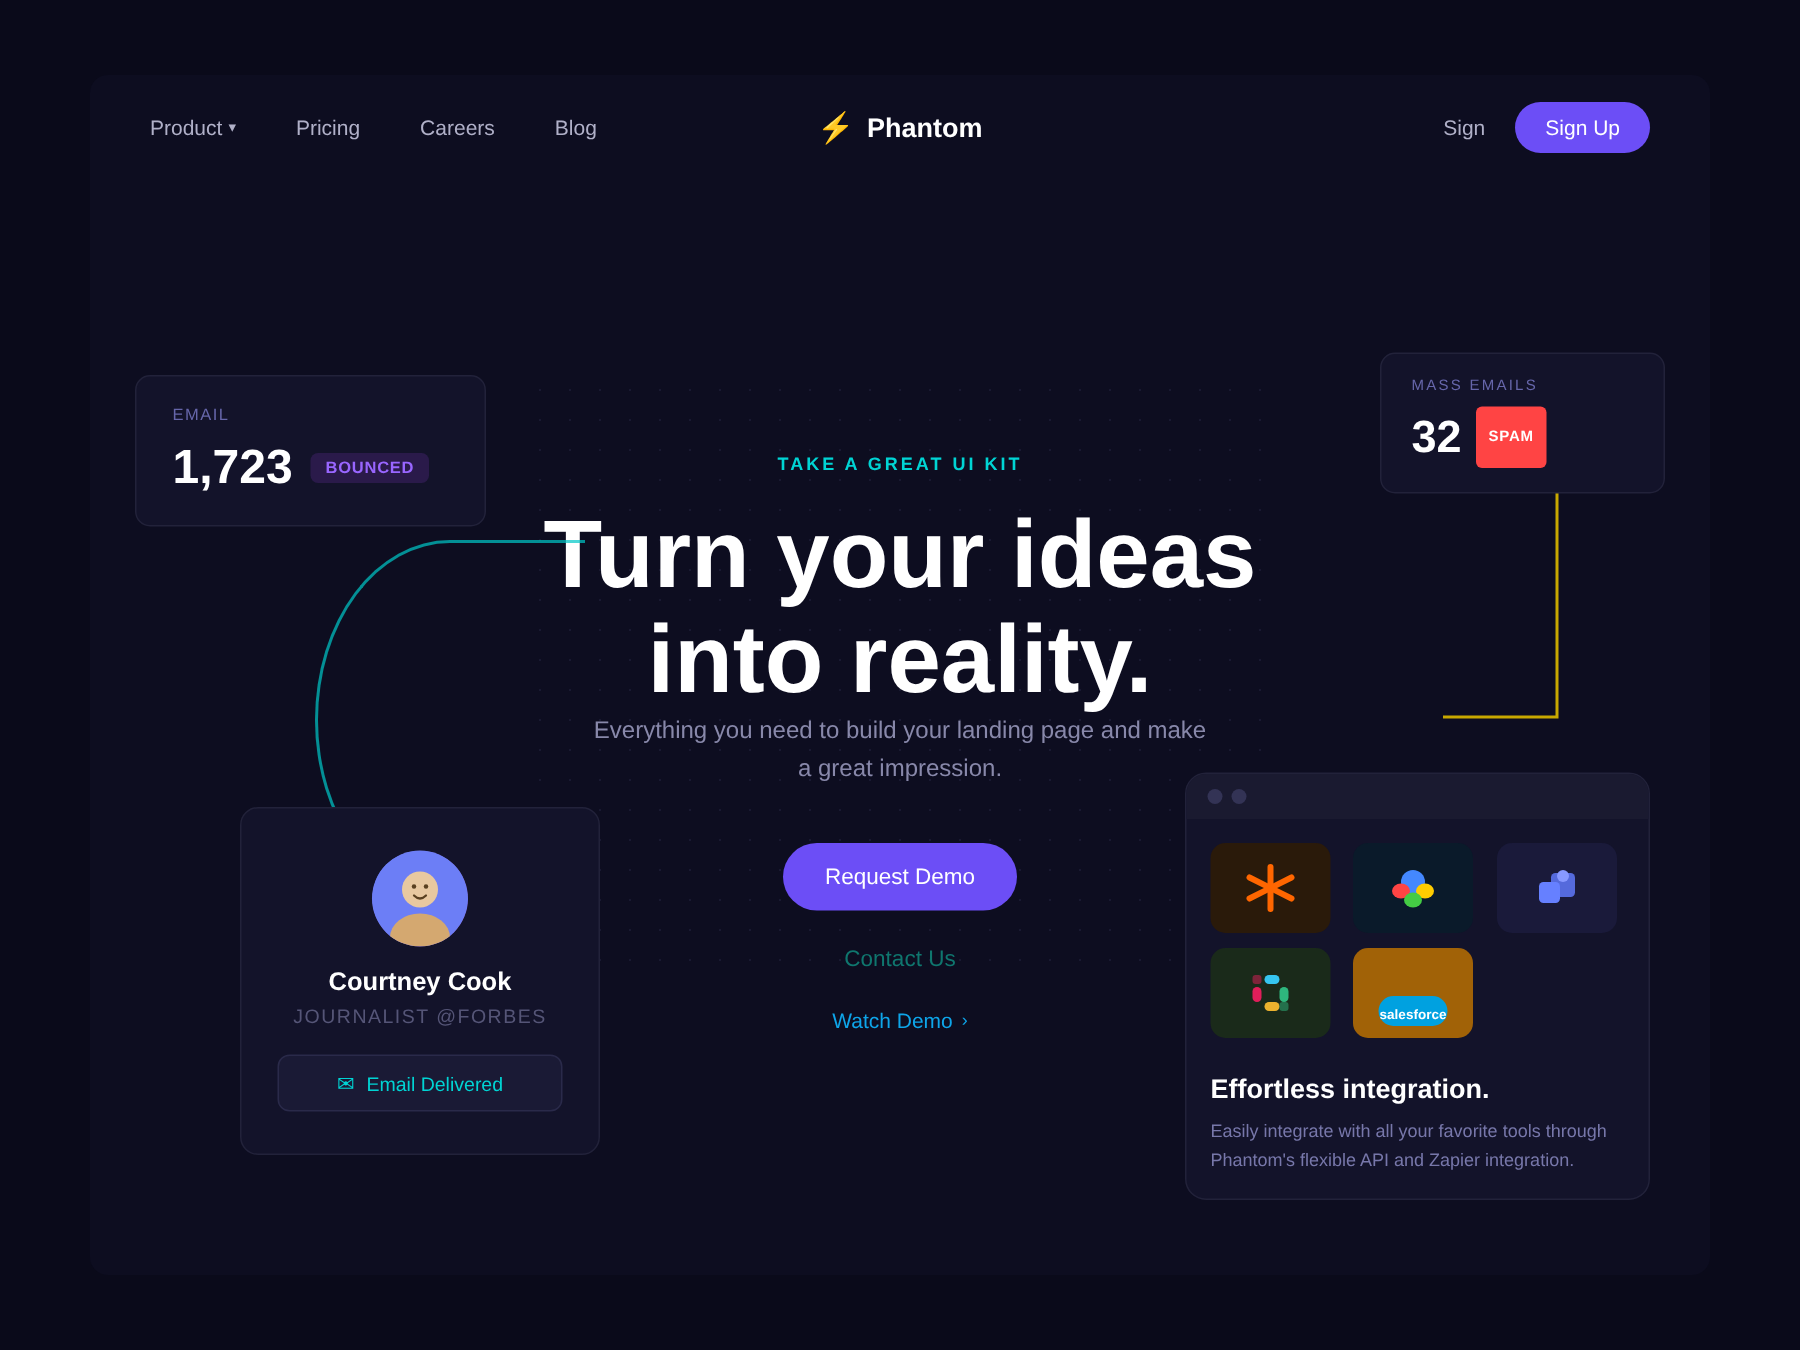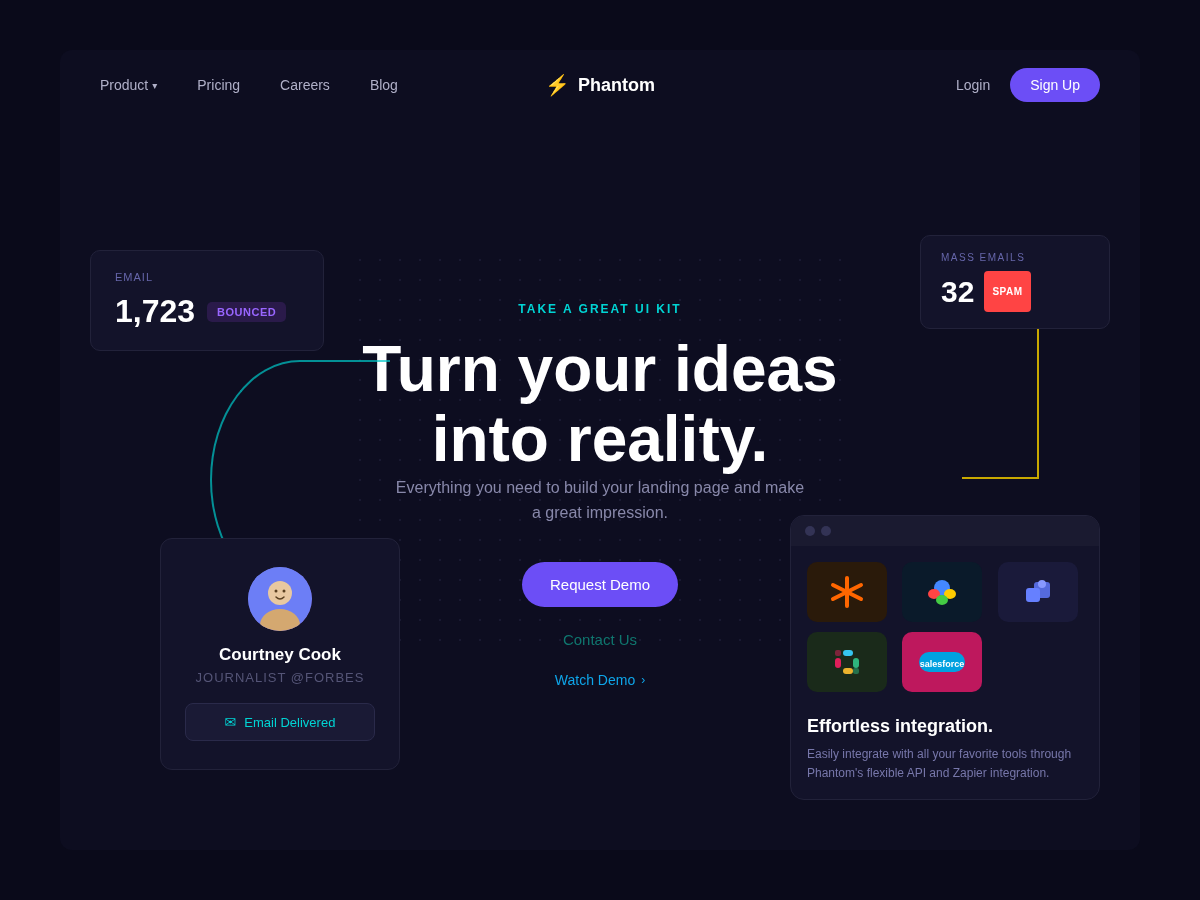--- a/index.html
+++ b/index.html
@@ -418,21 +418,21 @@
       display: flex;
       align-items: center;
       justify-content: center;
       font-size: 26px;
     }
 
     .icon-orange { background: #2a1a0a; }
     .icon-blue { background: #0a1a2a; }
     .icon-teams { background: #1a1a3a; }
     .icon-slack { background: #1a2a1a; }
-    .icon-salesforce { background: #be185d; }
+    .icon-salesforce { background: #a16207; align-items: flex-end; }
 
     .integration-text {
       padding: 4px 16px 16px;
     }
 
     .integration-title {
       color: #ffffff;
       font-size: 18px;
       font-weight: 700;
       margin-bottom: 8px;
@@ -467,21 +467,21 @@
           <span>Blog</span>
         </a>
       </div>
 
       <div class="logo-area">
         <span class="logo-icon">⚡</span>
         <span class="logo-text">Phantom</span>
       </div>
 
       <div class="nav-actions">
-        <button class="login-btn">Login</button>
+        <button class="login-btn">Sign</button>
         <button class="signup-btn">Sign Up</button>
       </div>
     </nav>
 
     <div class="hero-dots"></div>
 
     <div class="hero">
       <div class="hero-tagline">TAKE A GREAT UI KIT</div>
       <h1 class="hero-title">
         <span>Turn your ideas</span><br>

